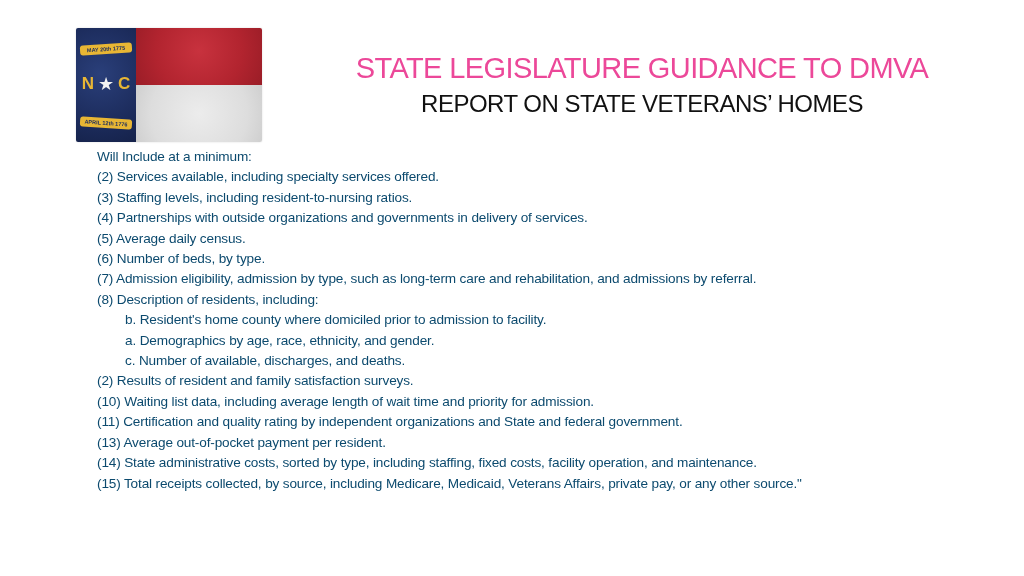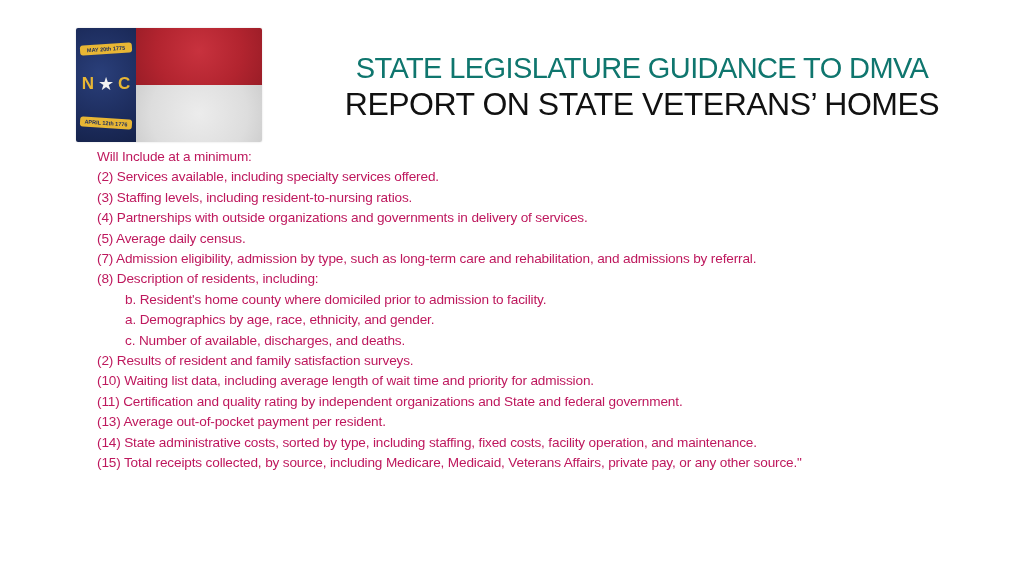--- a/index.html
+++ b/index.html
@@ -35,31 +35,31 @@
     .flag .scroll.top { top: 16px; transform: rotate(-4deg); }
     .flag .scroll.bottom { top: 90px; transform: rotate(4deg); }
     .flag .nc {
       position: absolute; top: 46px; left: 0; width: 60px; height: 20px;
       display: flex; align-items: center; justify-content: center; gap: 4px;
       font-size: 17px; font-weight: bold; color: #e8b634;
     }
     .flag .nc .star { color: #f2f2f2; font-size: 18px; }
     .title {
       position: absolute; left: 290px; width: 704px; top: 52px;
-      text-align: center; font-size: 29px; line-height: 32px; color: #0f766e;
+      text-align: center; font-size: 29px; line-height: 32px; color: #ec4899;
       letter-spacing: -0.6px;
     }
     .subtitle {
       position: absolute; left: 290px; width: 704px; top: 90px;
-      text-align: center; font-size: 32px; line-height: 28px; color: #111;
+      text-align: center; font-size: 24px; line-height: 28px; color: #111;
       letter-spacing: -0.5px;
     }
     .body-list {
       position: absolute; left: 97px; top: 147px; width: 880px;
-      font-size: 13.6px; line-height: 20.4px; color: #be185d;
+      font-size: 13.6px; line-height: 20.4px; color: #0c4a6e;
       letter-spacing: -0.15px;
     }
     .body-list .line { white-space: nowrap; }
     .body-list .sub { padding-left: 28px; }
   </style>
 </head>
 <body>
 
 <div class="flag">
   <div class="hoist"></div>
@@ -76,20 +76,21 @@
 
 <div class="title">STATE LEGISLATURE GUIDANCE TO DMVA</div>
 <div class="subtitle">REPORT ON STATE VETERANS’ HOMES</div>
 
 <div class="body-list">
   <div class="line">Will Include at a minimum:</div>
   <div class="line">(2) Services available, including specialty services offered.</div>
   <div class="line">(3) Staffing levels, including resident-to-nursing ratios.</div>
   <div class="line">(4) Partnerships with outside organizations and governments in delivery of services.</div>
   <div class="line">(5) Average daily census.</div>
+  <div class="line">(6) Number of beds, by type.</div>
   <div class="line">(7) Admission eligibility, admission by type, such as long-term care and rehabilitation, and admissions by referral.</div>
   <div class="line">(8) Description of residents, including:</div>
   <div class="line sub">b. Resident's home county where domiciled prior to admission to facility.</div>
   <div class="line sub">a. Demographics by age, race, ethnicity, and gender.</div>
   <div class="line sub">c. Number of available, discharges, and deaths.</div>
   <div class="line">(2) Results of resident and family satisfaction surveys.</div>
   <div class="line">(10) Waiting list data, including average length of wait time and priority for admission.</div>
   <div class="line">(11) Certification and quality rating by independent organizations and State and federal government.</div>
   <div class="line">(13) Average out-of-pocket payment per resident.</div>
   <div class="line">(14) State administrative costs, sorted by type, including staffing, fixed costs, facility operation, and maintenance.</div>

